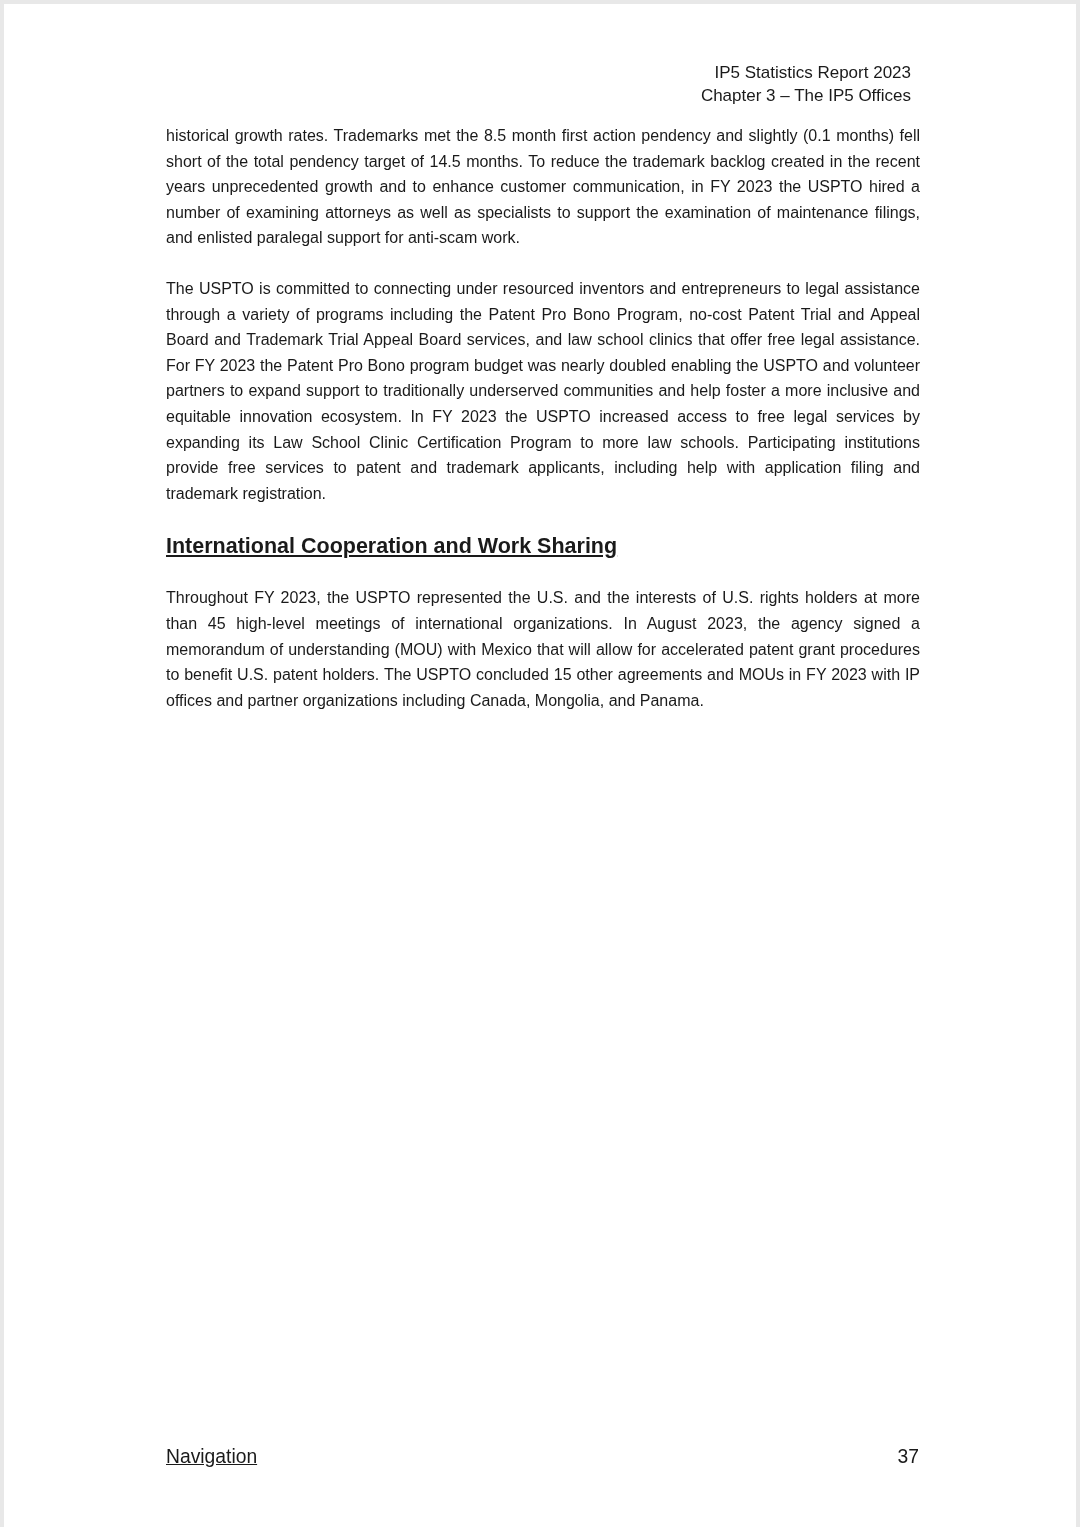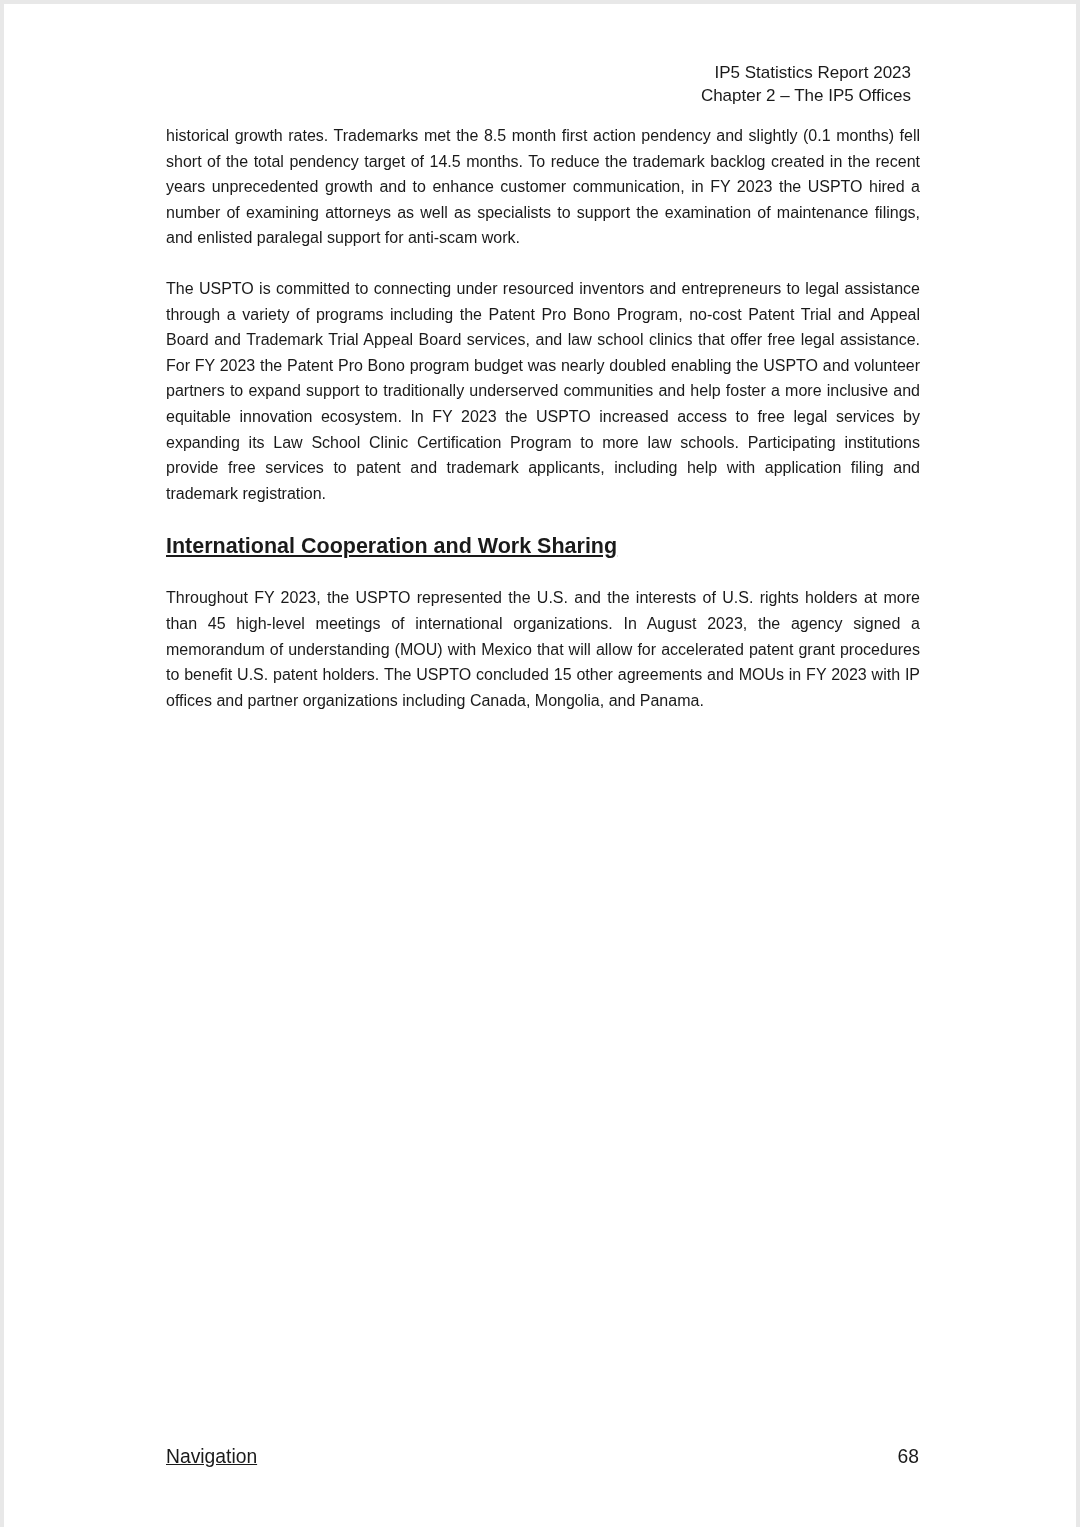--- a/index.html
+++ b/index.html
@@ -76,31 +76,31 @@
     color: #1a1a1a;
   }
 </style>
 </head>
 <body>
 
 <div class="page">
 
   <header class="page-header">
     <div>IP5 Statistics Report 2023</div>
-    <div>Chapter 2 – The IP5 Offices</div>
+    <div>Chapter 3 – The IP5 Offices</div>
   </header>
 
   <main class="page-content">
     <p>historical growth rates. Trademarks met the 8.5 month first action pendency and slightly (0.1 months) fell short of the total pendency target of 14.5 months. To reduce the trademark backlog created in the recent years unprecedented growth and to enhance customer communication, in FY 2023 the USPTO hired a number of examining attorneys as well as specialists to support the examination of maintenance filings, and enlisted paralegal support for anti-scam work.</p>
 
     <p>The USPTO is committed to connecting under resourced inventors and entrepreneurs to legal assistance through a variety of programs including the Patent Pro Bono Program, no-cost Patent Trial and Appeal Board and Trademark Trial Appeal Board services, and law school clinics that offer free legal assistance. For FY 2023 the Patent Pro Bono program budget was nearly doubled enabling the USPTO and volunteer partners to expand support to traditionally underserved communities and help foster a more inclusive and equitable innovation ecosystem. In FY 2023 the USPTO increased access to free legal services by expanding its Law School Clinic Certification Program to more law schools. Participating institutions provide free services to patent and trademark applicants, including help with application filing and trademark registration.</p>
 
     <h2 class="section-heading">International Cooperation and Work Sharing</h2>
 
     <p>Throughout FY 2023, the USPTO represented the U.S. and the interests of U.S. rights holders at more than 45 high-level meetings of international organizations. In August 2023, the agency signed a memorandum of understanding (MOU) with Mexico that will allow for accelerated patent grant procedures to benefit U.S. patent holders. The USPTO concluded 15 other agreements and MOUs in FY 2023 with IP offices and partner organizations including Canada, Mongolia, and Panama.</p>
   </main>
 
   <footer class="page-footer">
     <a class="nav-link" href="#">Navigation</a>
-    <span class="page-number">68</span>
+    <span class="page-number">37</span>
   </footer>
 
 </div>
 
 </body></html>

